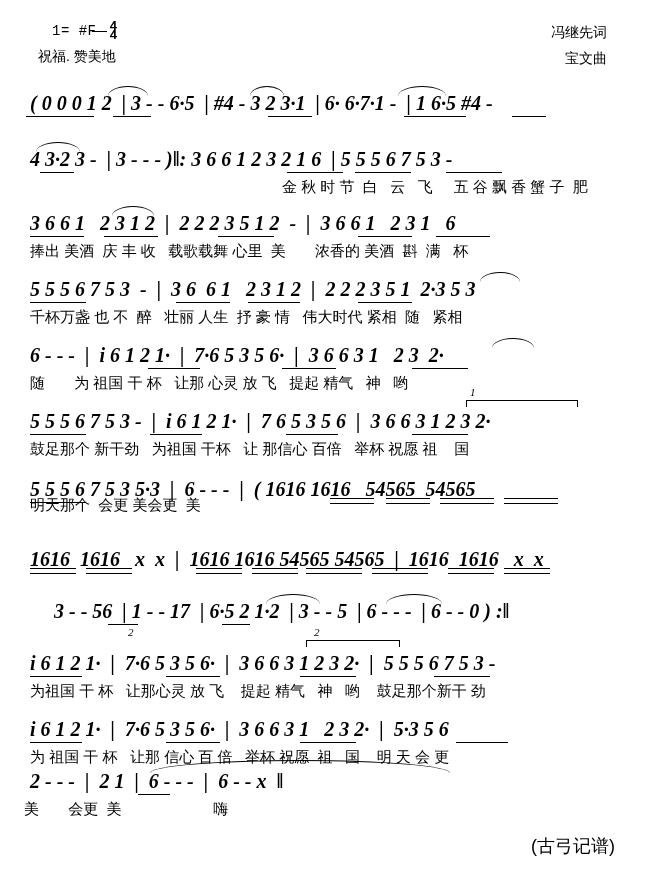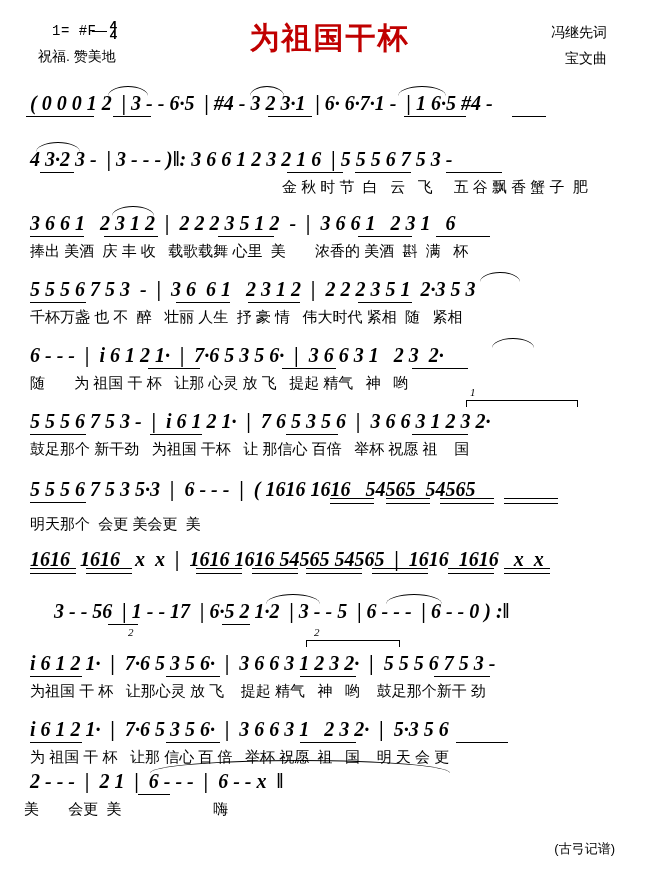--- a/index.html
+++ b/index.html
@@ -59,41 +59,40 @@
     position:absolute;
     border-top:1.3px solid #000;
     border-radius:50%/100% 100% 0 0;
     height:9px;
   }
   .bracket{
     position:absolute;border:1.3px solid #000;border-bottom:none;height:6px;
   }
   .triplet{position:absolute;font-size:11px;font-style:italic;}
   .footer{
-    position:absolute;right:44px;bottom:14px;font-size:13px;
+    position:absolute;right:44px;bottom:14px;font-size:18px;
     font-family:"Liberation Sans",sans-serif;
     margin-top:24px;
   }
 </style>
 </head>
 <body>
 
 <div class="sheet">
 
   <div class="hdr">
     <div class="key">
       <span>1= #F</span>
       <span class="frac">
         <i class="top">4</i>
         <i>4</i>
       </span>
     </div>
     <div style="position:absolute;left:92px;top:31px;width:15px;height:1px;background:#000;"></div>
     <div class="mood">祝福. 赞美地</div>
-    <div class="title">为祖国干杯</div>
     <div class="credit1">冯继先词</div>
     <div class="credit2">宝文曲</div>
   </div>
 
   <div class="row" style="position:absolute;left:0;top:92px;width:659px;">
     <div class="u note" style="left:30px;top:0;">( 0 0 0 1 2  | 3 - - 6·5  | #4 - 3 2 3·1  | 6· 6·7·1 -  | 1 6·5 #4 -</div>
     <div class="slur" style="left:108px;top:-6px;width:40px;"></div>
     <div class="slur" style="left:250px;top:-6px;width:34px;"></div>
     <div class="slur" style="left:398px;top:-6px;width:48px;"></div>
     <div style="position:absolute;left:113px;top:24px;width:38px;height:1.4px;background:#000;"></div>
@@ -149,21 +148,21 @@
     <div style="position:absolute;left:30px;top:24px;width:56px;height:1.4px;background:#000;"></div>
     <div style="position:absolute;left:150px;top:24px;width:52px;height:1.4px;background:#000;"></div>
     <div style="position:absolute;left:286px;top:24px;width:52px;height:1.4px;background:#000;"></div>
     <div style="position:absolute;left:412px;top:24px;width:56px;height:1.4px;background:#000;"></div>
     <div class="bracket" style="left:466px;top:-10px;width:110px;"></div>
     <div class="triplet" style="left:470px;top:-24px;">1</div>
   </div>
 
   <div class="row" style="position:absolute;left:0;top:478px;width:659px;">
     <div class="u note" style="left:30px;top:0;">5 5 5 6 7 5 3 5·3  |  6 - - -  |  ( 1616 1616   54565  54565</div>
-    <div class="u lyric" style="left:30px;top:37px;">明天那个  会更 美会更  美</div>
+    <div class="u lyric" style="left:30px;top:18px;">明天那个  会更 美会更  美</div>
     <div style="position:absolute;left:30px;top:24px;width:56px;height:1.4px;background:#000;"></div>
     <div style="position:absolute;left:330px;top:20px;width:44px;height:1.4px;background:#000;"></div>
     <div style="position:absolute;left:330px;top:25px;width:44px;height:1.4px;background:#000;"></div>
     <div style="position:absolute;left:386px;top:20px;width:44px;height:1.4px;background:#000;"></div>
     <div style="position:absolute;left:386px;top:25px;width:44px;height:1.4px;background:#000;"></div>
     <div style="position:absolute;left:440px;top:20px;width:54px;height:1.4px;background:#000;"></div>
     <div style="position:absolute;left:440px;top:25px;width:54px;height:1.4px;background:#000;"></div>
     <div style="position:absolute;left:504px;top:20px;width:54px;height:1.4px;background:#000;"></div>
     <div style="position:absolute;left:504px;top:25px;width:54px;height:1.4px;background:#000;"></div>
   </div>

